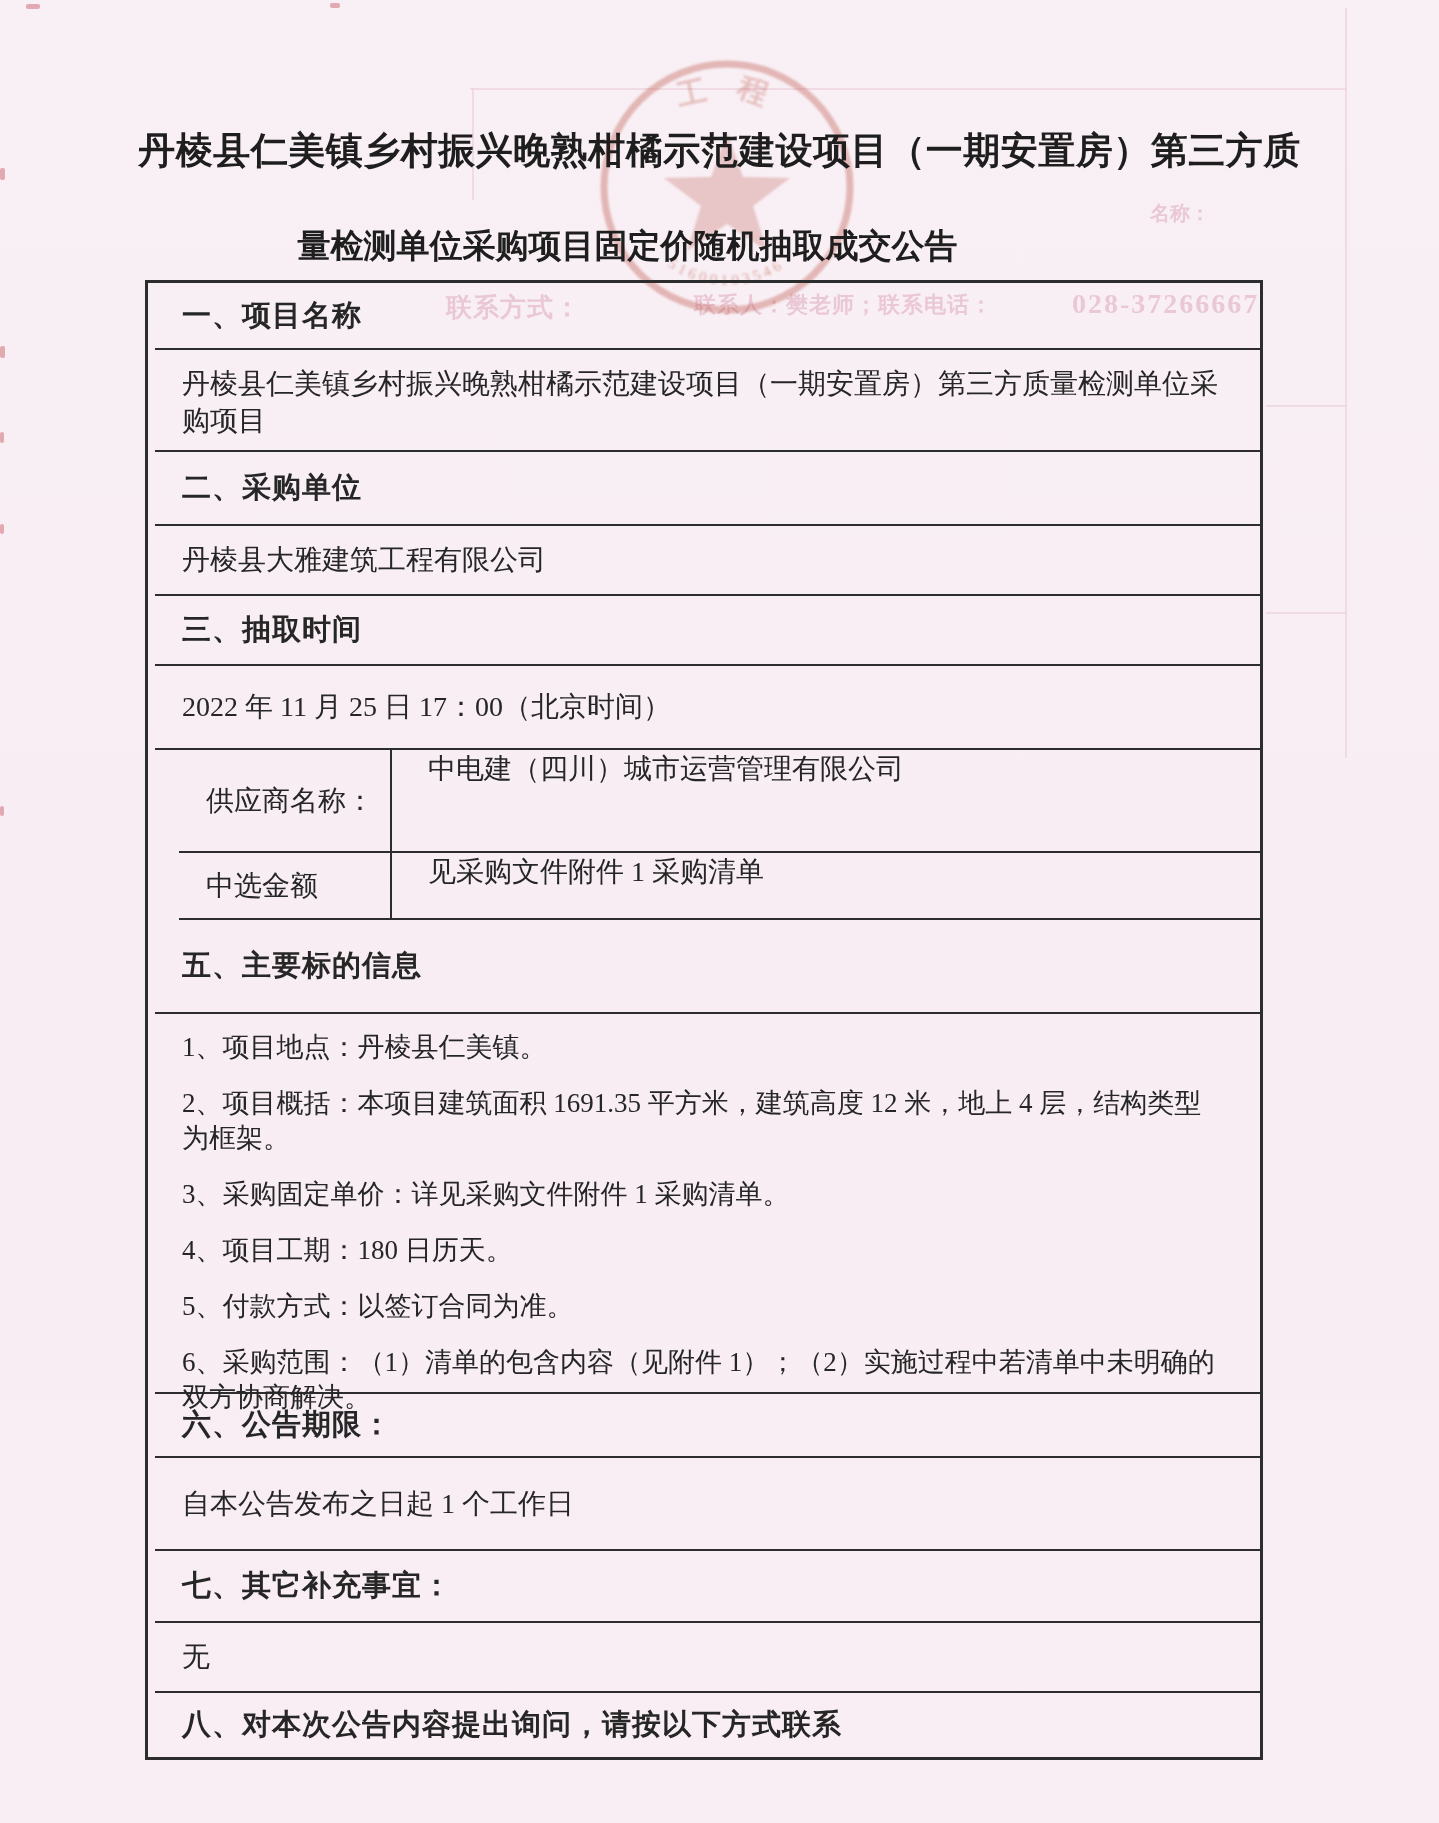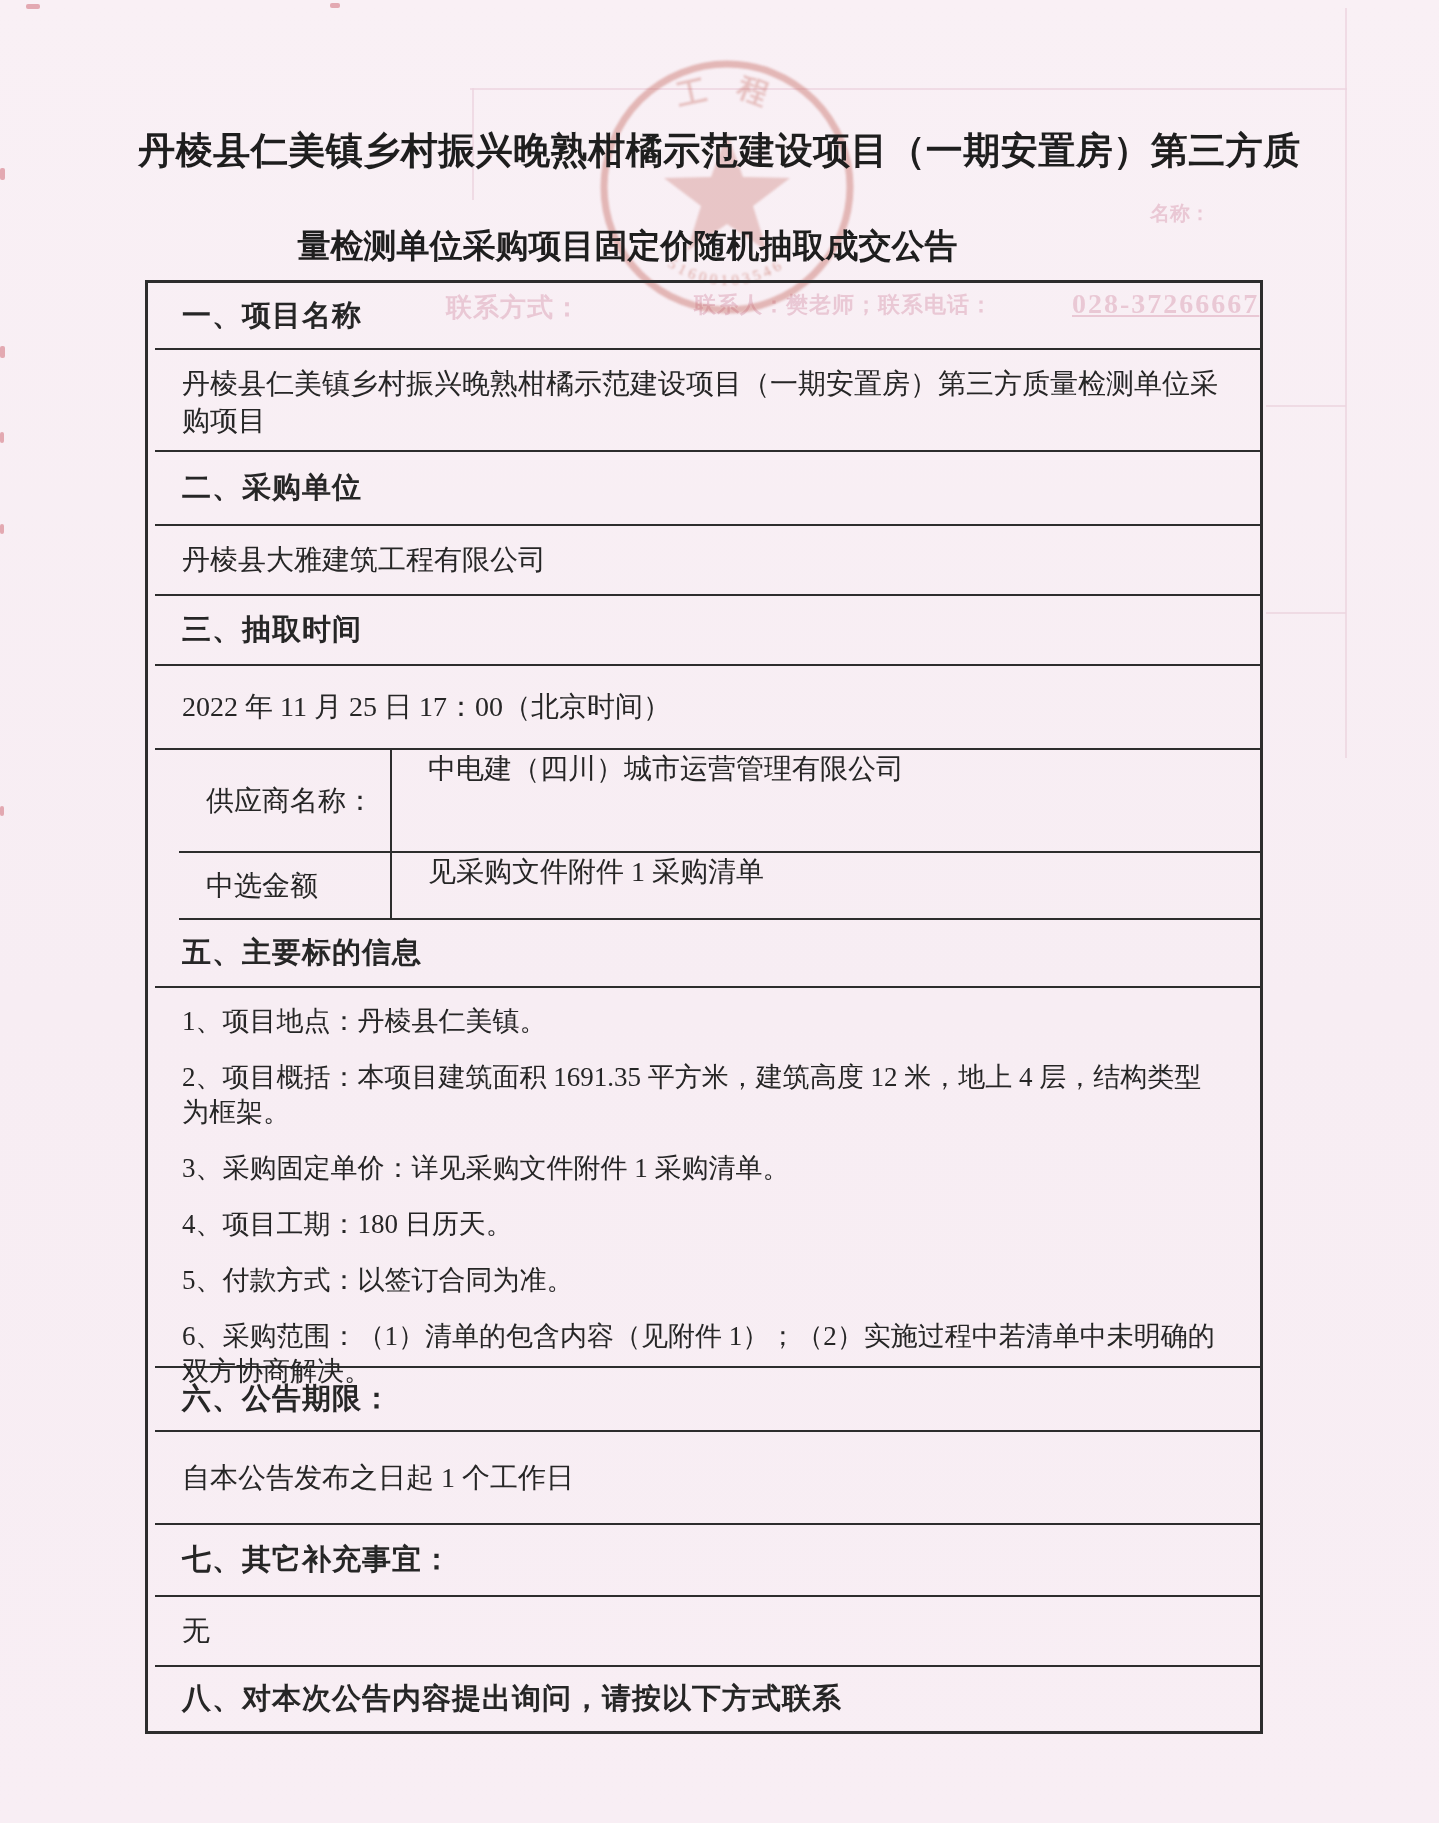--- a/index.html
+++ b/index.html
@@ -41,21 +41,21 @@
     box-sizing:border-box;
     border-bottom:2px solid #2d2d2d;
     display:flex; align-items:center;
     padding-left:27px; padding-right:24px;
     font-size:28px;
   }
   .row:last-child { border-bottom:none; }
   .row.heading { font-weight:bold; font-size:29px; letter-spacing:1px; }
   .row.h67{height:67px} .row.h102{height:102px} .row.h74{height:74px}
   .row.h70{height:70px} .row.h109{height:84px} .row.h71{height:71px}
-  .row.h103{height:103px} .row.h73{height:68px} .row.h380{height:380px}
+  .row.h103{height:103px} .row.h73{height:94px} .row.h380{height:380px}
   .row.h64{height:64px} .row.h75{height:93px} .row.h72{height:72px}
   .row.wrap { align-items:flex-start; padding-top:15px; line-height:37px; padding-right:34px; }
   .row.pair { padding:0; align-items:stretch;margin-left:24px; }
   .pair .cell-label {
     width:213px; box-sizing:border-box; border-right:2px solid #2d2d2d;
     display:flex; align-items:center; padding-left:27px; flex:none;
   }
   .pair .cell-value { display:flex; padding-left:36px; flex:1; }
   .row.items { display:block; padding:16px 42px 0 27px; }
   .item { font-size:27px; line-height:35px; margin-bottom:21px; }
@@ -67,21 +67,21 @@
 
   <div class="bleed-line" style="left:1345px; top:8px; width:2px; height:750px;"></div>
   <div class="bleed-line" style="left:470px; top:88px; width:877px; height:2px;"></div>
   <div class="bleed-line" style="left:472px; top:88px; width:2px; height:112px;"></div>
   <div class="bleed-line" style="left:1266px; top:405px; width:80px; height:2px;"></div>
   <div class="bleed-line" style="left:1266px; top:612px; width:80px; height:2px;"></div>
 
   <div class="bleed-text" style="left:1150px; top:200px; font-size:20px;">名称：</div>
   <div class="bleed-text" style="left:446px; top:290px; font-size:26px; letter-spacing:1px;">联系方式：</div>
   <div class="bleed-text" style="left:694px; top:290px; font-size:22px; letter-spacing:1px;">联系人：樊老师；联系电话：</div>
-  <div class="bleed-text" style="left:1072px; top:288px; font-size:28px; letter-spacing:2px;text-decoration:underline;">028-37266667</div>
+  <div class="bleed-text" style="left:1072px; top:288px; font-size:28px; letter-spacing:2px;">028-37266667</div>
 
   <div class="edge-tick" style="left:26px; top:4px; width:14px; height:5px;"></div>
   <div class="edge-tick" style="left:330px; top:3px; width:10px; height:5px;"></div>
   <div class="edge-tick" style="left:0; top:168px; width:5px; height:12px;"></div>
   <div class="edge-tick" style="left:0; top:346px; width:5px; height:12px;"></div>
   <div class="edge-tick" style="left:0; top:432px; width:4px; height:11px;"></div>
   <div class="edge-tick" style="left:0; top:524px; width:4px; height:10px;"></div>
   <div class="edge-tick" style="left:0; top:806px; width:4px; height:10px;"></div>
 
   <div class="stamp">

